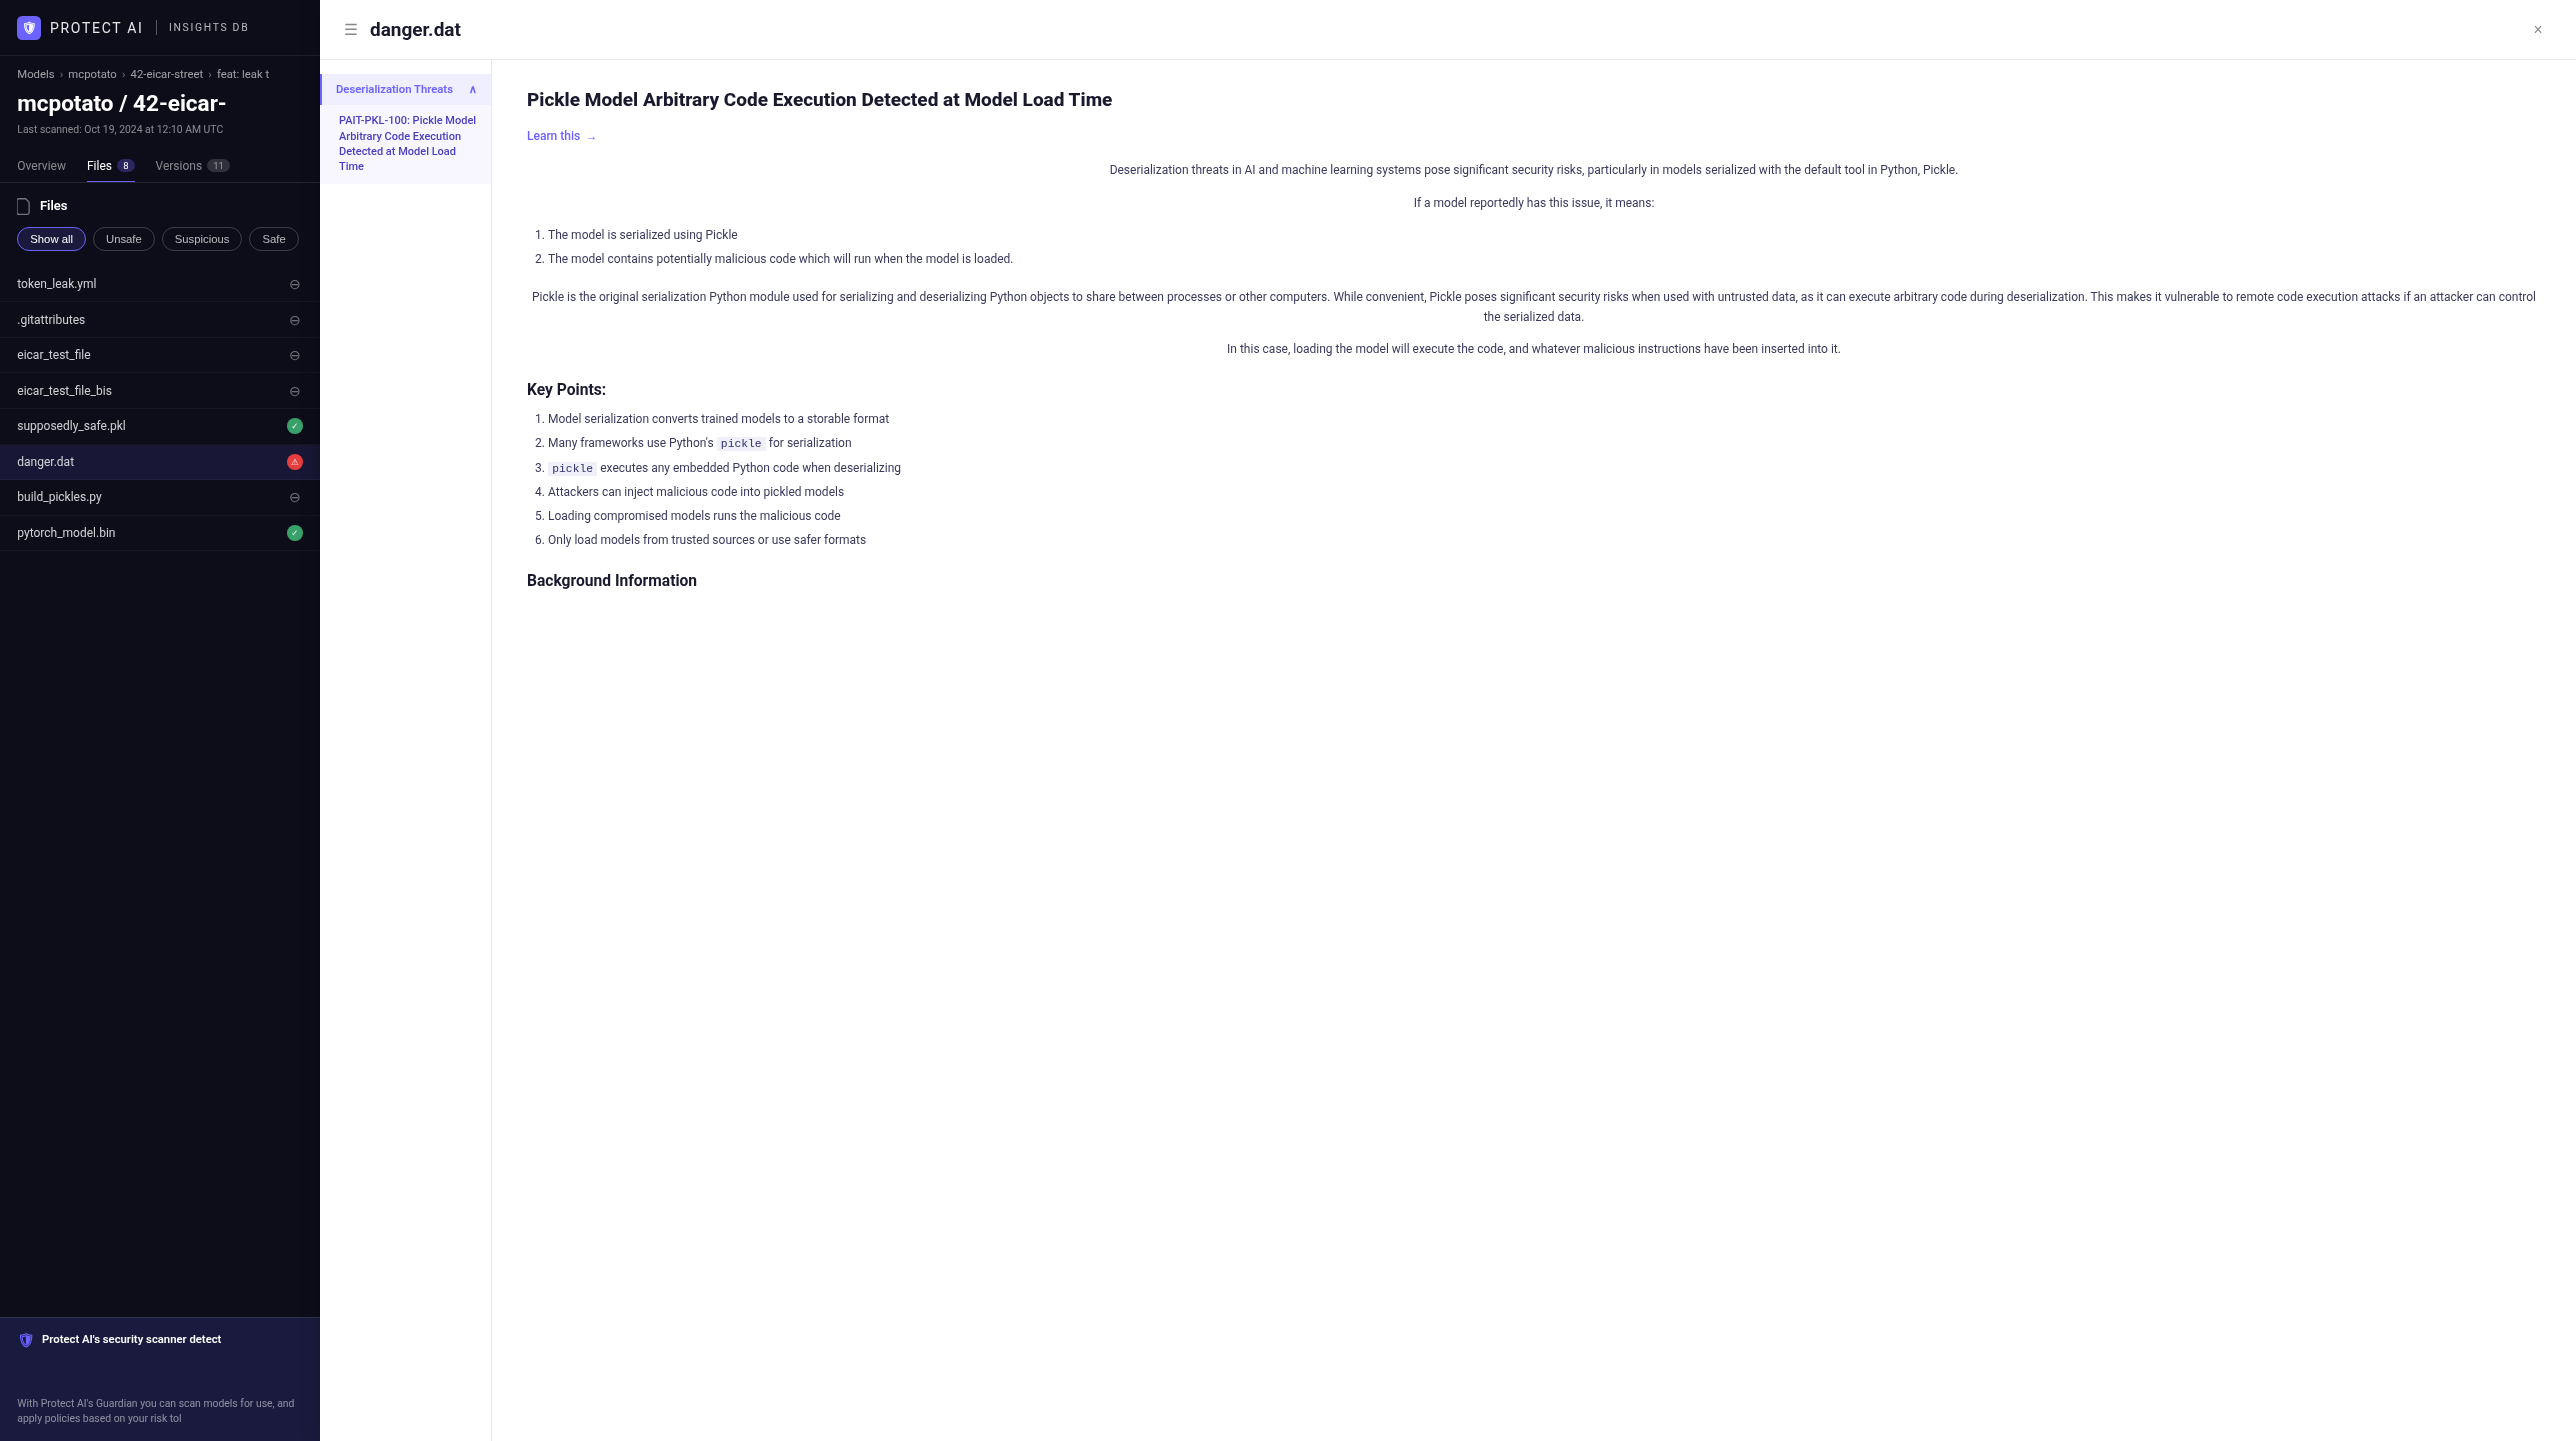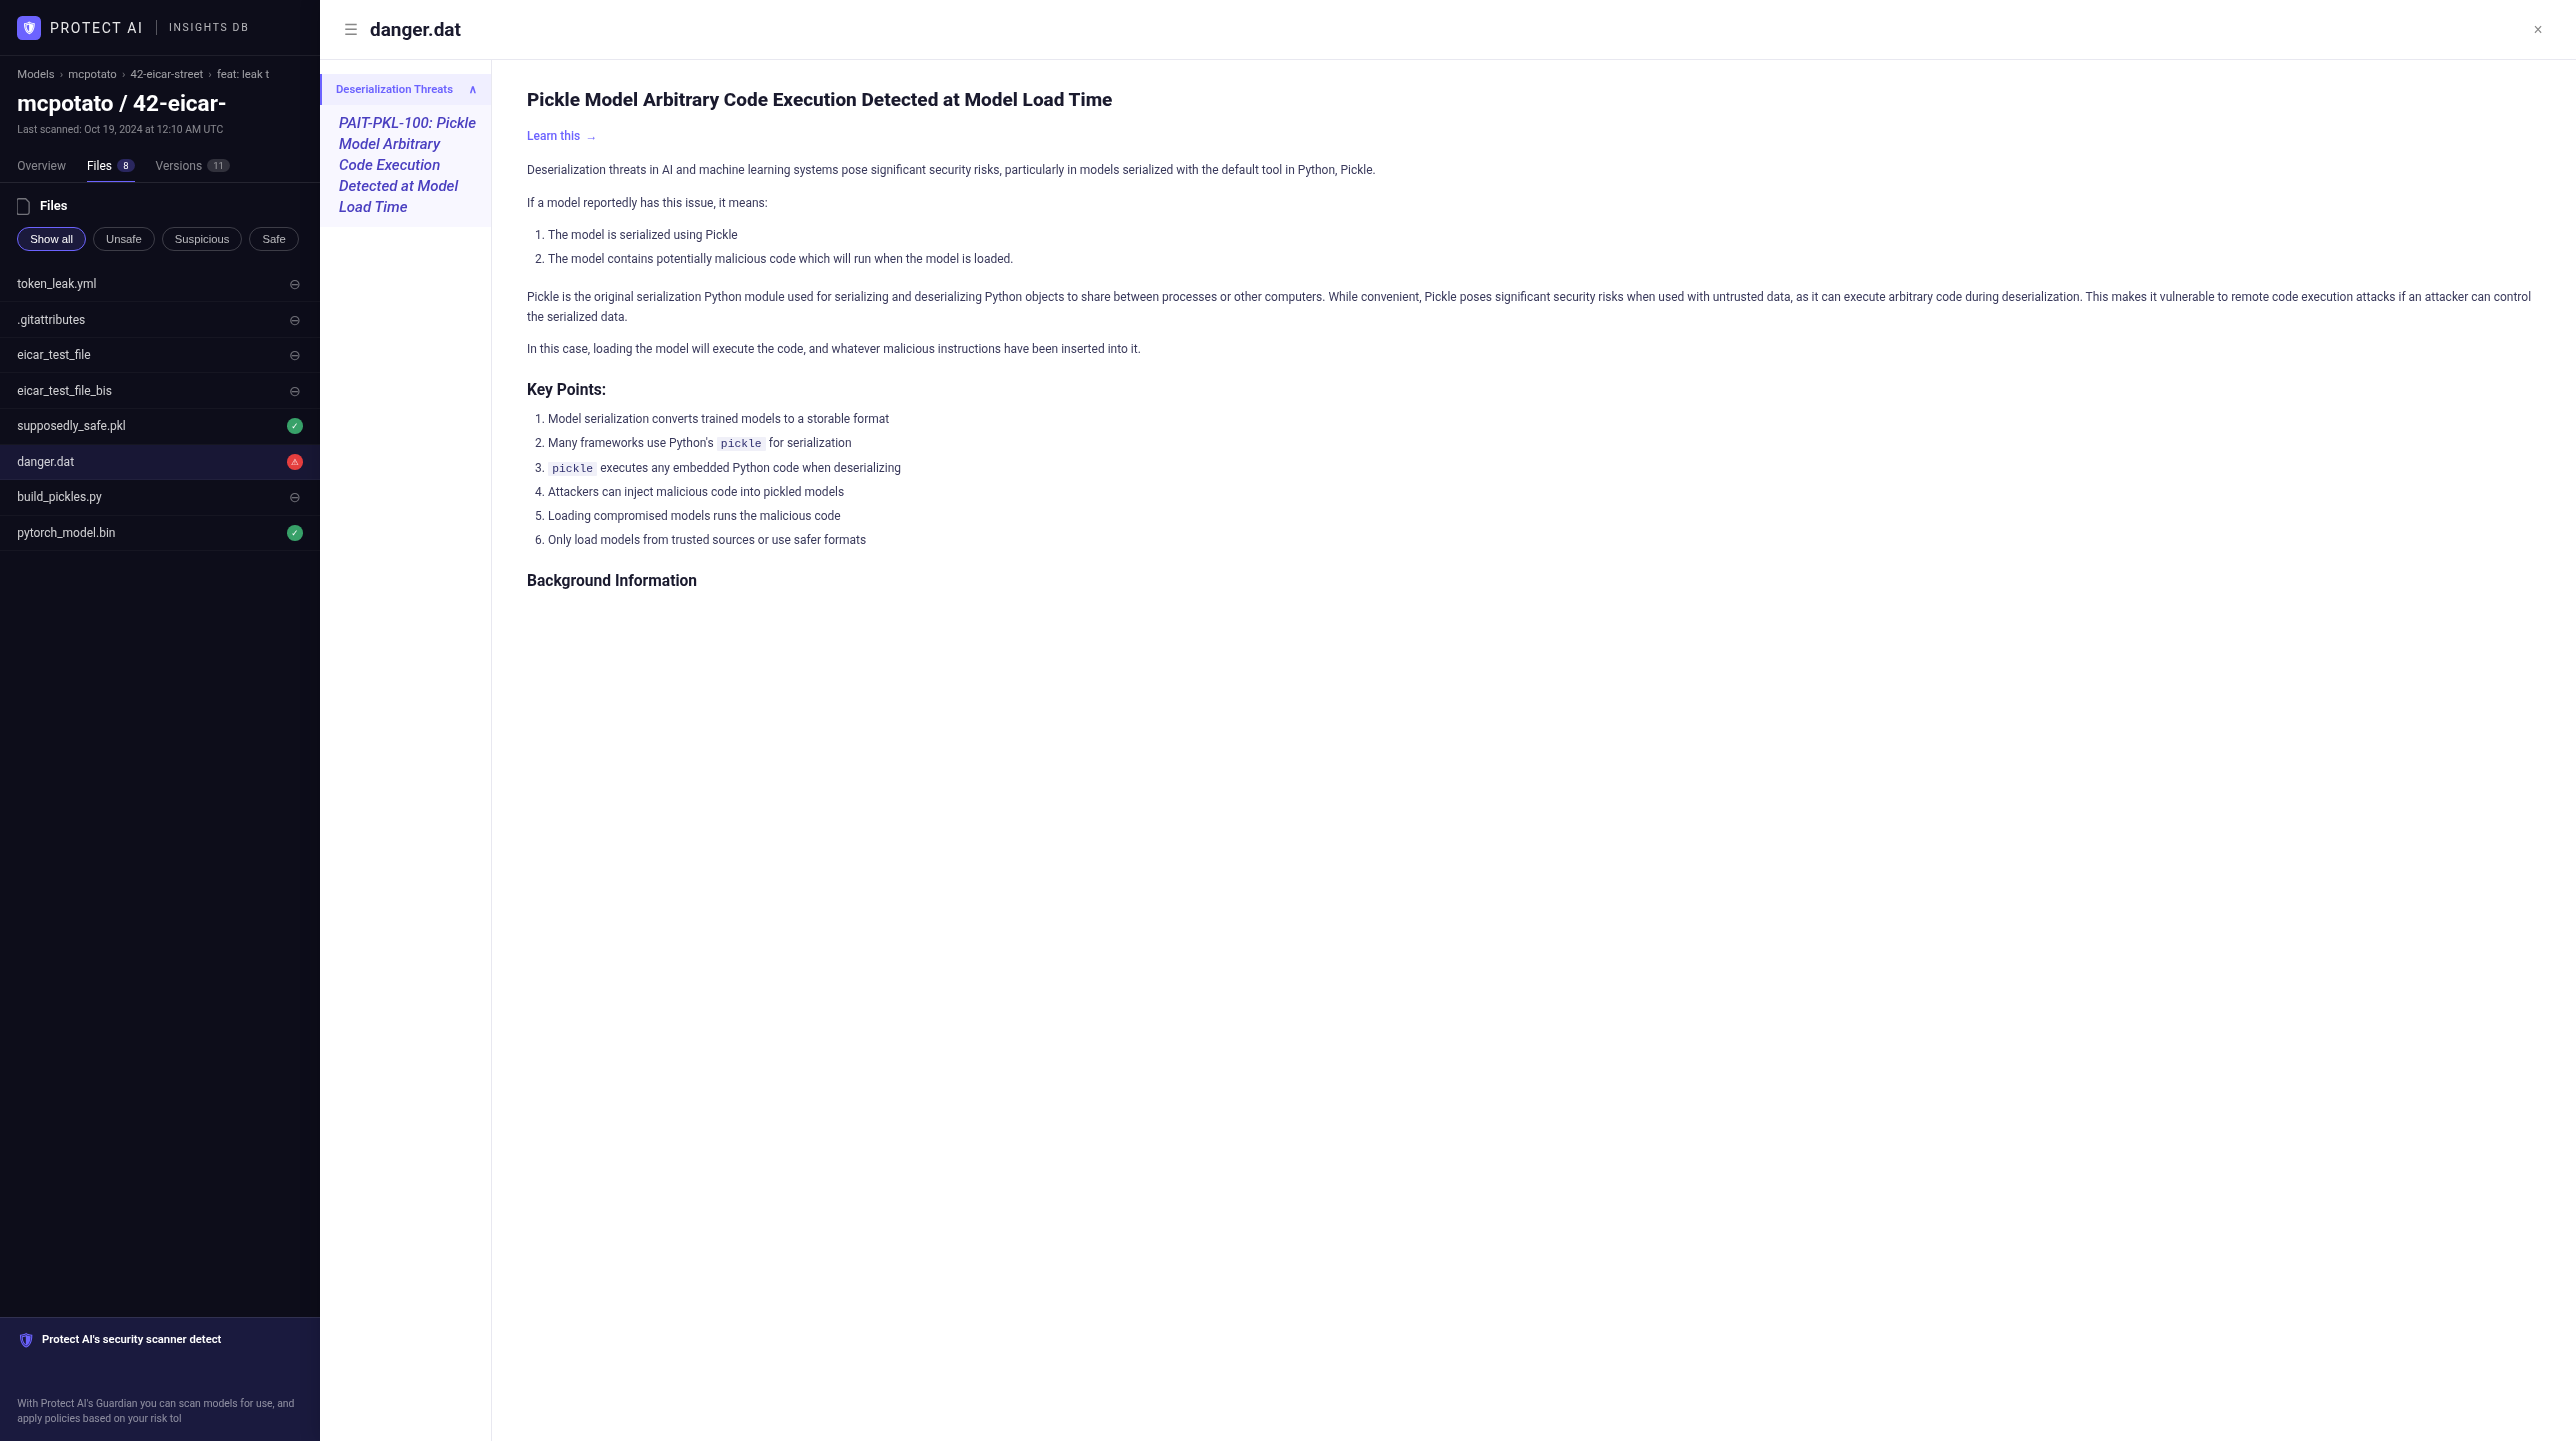--- a/index.html
+++ b/index.html
@@ -303,26 +303,25 @@
       font-size: 11.3px;
       font-weight: 600;
       color: #6c63ff;
       cursor: pointer;
       background: #f0efff;
       border-left: 2.6px solid #6c63ff;
     }
 
     .nav-item {
       padding: 8.7px 14px 8.7px 19px;
-      font-size: 15px;
+      font-size: 11px;
       color: #5a5aaa;
       cursor: pointer;
       line-height: 1.4;
       background: #f8f7ff;
-      font-style: italic;
     }
     .nav-item.active { color: #4a3fc0; font-weight: 500; }
 
     
     .overlay-content {
       flex: 1;
       padding: 28px 35px;
       overflow-y: auto;
     }
 
@@ -344,20 +343,21 @@
       cursor: pointer;
       margin-bottom: 17.3px;
       text-decoration: none;
     }
 
     .content-text {
       font-size: 12px;
       color: #3a3a5c;
       line-height: 1.7;
       margin-bottom: 12px;
+      text-align: center;
     }
 
     .content-list {
       font-size: 12px;
       color: #3a3a5c;
       line-height: 1.7;
       padding-left: 21px;
       margin-bottom: 17.3px;
     }
 

